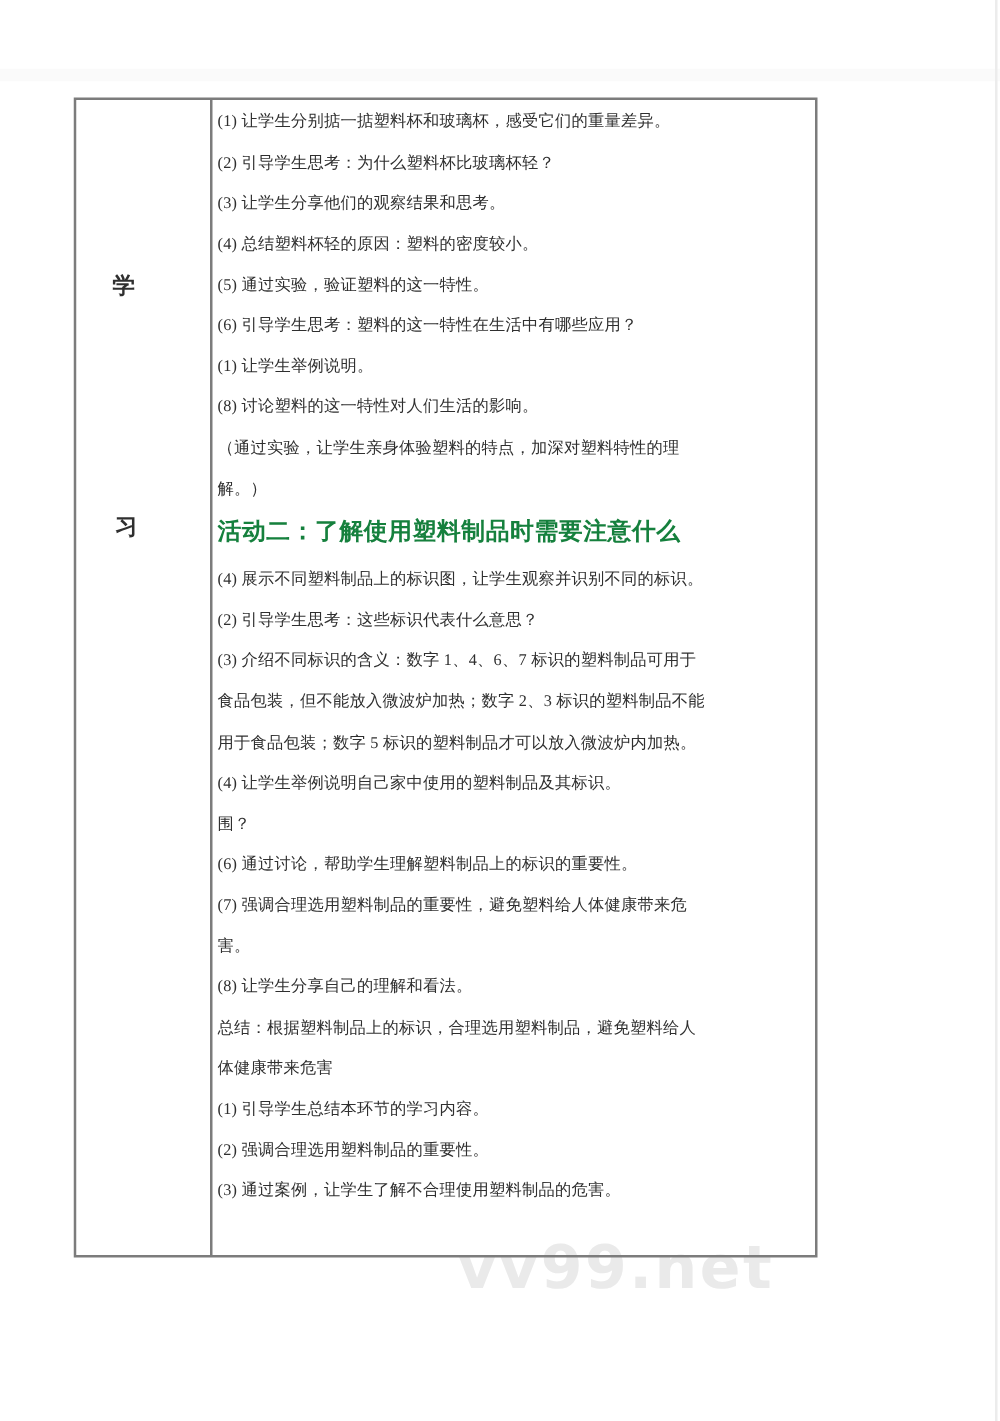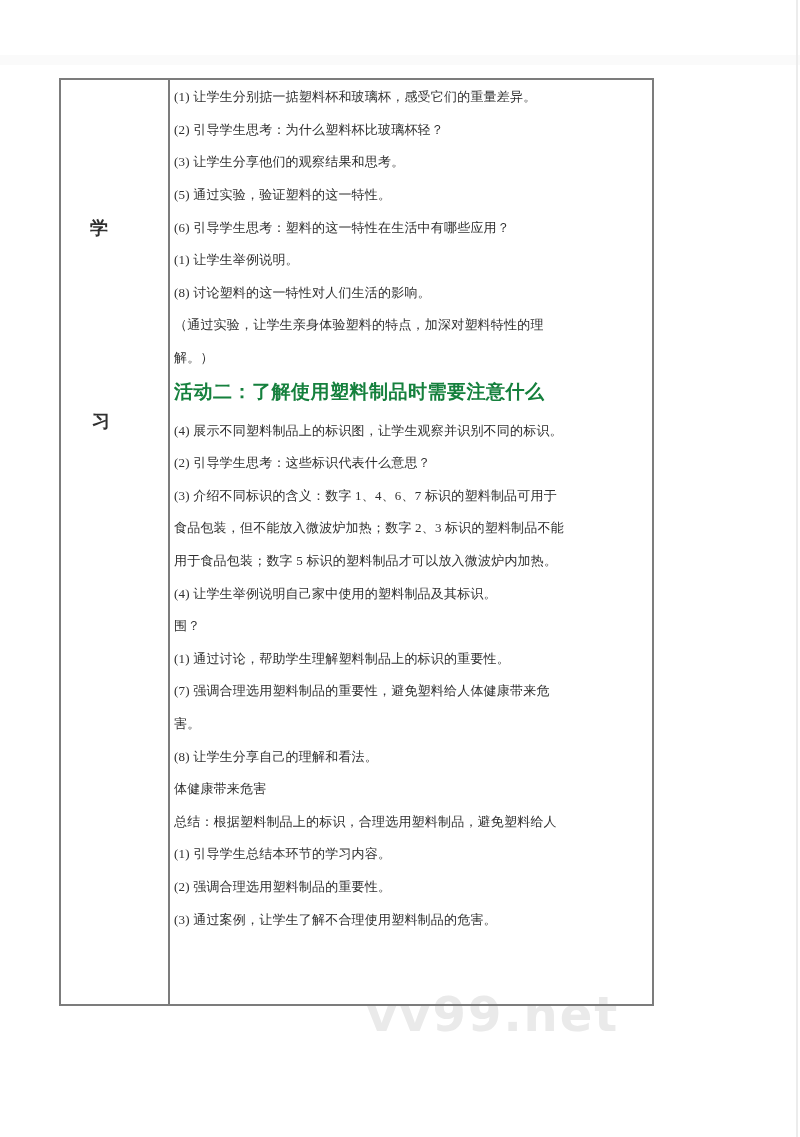--- a/index.html
+++ b/index.html
@@ -60,41 +60,42 @@
 
     <div class="col-side">
       <span class="side-char s1">学</span>
       <span class="side-char s2">习</span>
     </div>
 
     <div class="col-main">
       <div class="tline">(1) 让学生分别掂一掂塑料杯和玻璃杯，感受它们的重量差异。</div>
       <div class="tline">(2) 引导学生思考：为什么塑料杯比玻璃杯轻？</div>
       <div class="tline">(3) 让学生分享他们的观察结果和思考。</div>
+      <div class="tline">(4) 总结塑料杯轻的原因：塑料的密度较小。</div>
       <div class="tline">(5) 通过实验，验证塑料的这一特性。</div>
       <div class="tline">(6) 引导学生思考：塑料的这一特性在生活中有哪些应用？</div>
       <div class="tline">(1) 让学生举例说明。</div>
       <div class="tline">(8) 讨论塑料的这一特性对人们生活的影响。</div>
       <div class="tline">（通过实验，让学生亲身体验塑料的特点，加深对塑料特性的理</div>
       <div class="tline">解。）</div>
 
       <div class="tline heading">活动二：了解使用塑料制品时需要注意什么</div>
 
       <div class="tline">(4) 展示不同塑料制品上的标识图，让学生观察并识别不同的标识。</div>
       <div class="tline">(2) 引导学生思考：这些标识代表什么意思？</div>
       <div class="tline">(3) 介绍不同标识的含义：数字 1、4、6、7 标识的塑料制品可用于</div>
       <div class="tline">食品包装，但不能放入微波炉加热；数字 2、3 标识的塑料制品不能</div>
       <div class="tline">用于食品包装；数字 5 标识的塑料制品才可以放入微波炉内加热。</div>
       <div class="tline">(4) 让学生举例说明自己家中使用的塑料制品及其标识。</div>
       <div class="tline">围？</div>
-      <div class="tline">(1) 通过讨论，帮助学生理解塑料制品上的标识的重要性。</div>
+      <div class="tline">(6) 通过讨论，帮助学生理解塑料制品上的标识的重要性。</div>
       <div class="tline">(7) 强调合理选用塑料制品的重要性，避免塑料给人体健康带来危</div>
       <div class="tline">害。</div>
       <div class="tline">(8) 让学生分享自己的理解和看法。</div>
+      <div class="tline">总结：根据塑料制品上的标识，合理选用塑料制品，避免塑料给人</div>
       <div class="tline">体健康带来危害</div>
-      <div class="tline">总结：根据塑料制品上的标识，合理选用塑料制品，避免塑料给人</div>
       <div class="tline">(1) 引导学生总结本环节的学习内容。</div>
       <div class="tline">(2) 强调合理选用塑料制品的重要性。</div>
       <div class="tline">(3) 通过案例，让学生了解不合理使用塑料制品的危害。</div>
     </div>
 
   </div>
 </div>
 
 </body></html>

